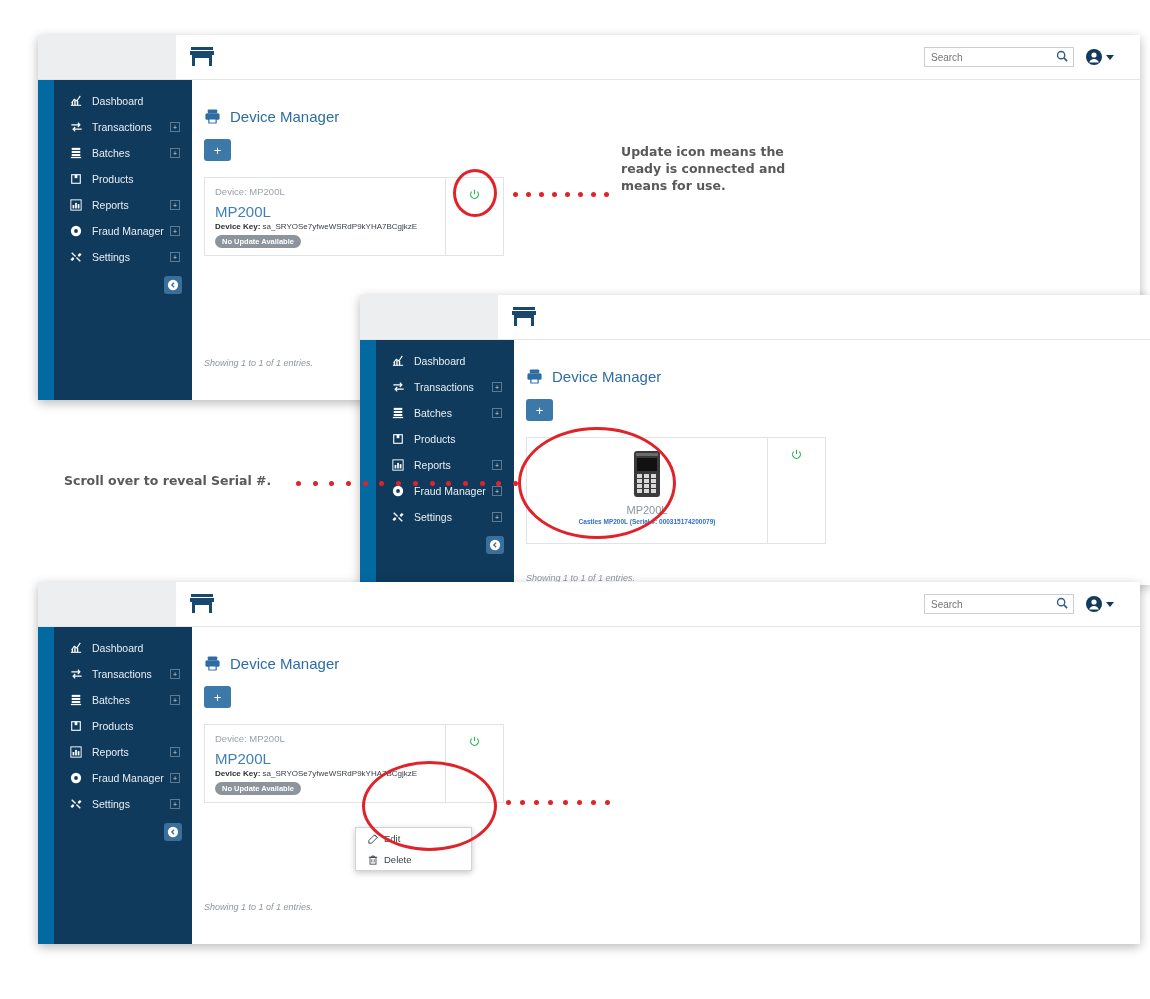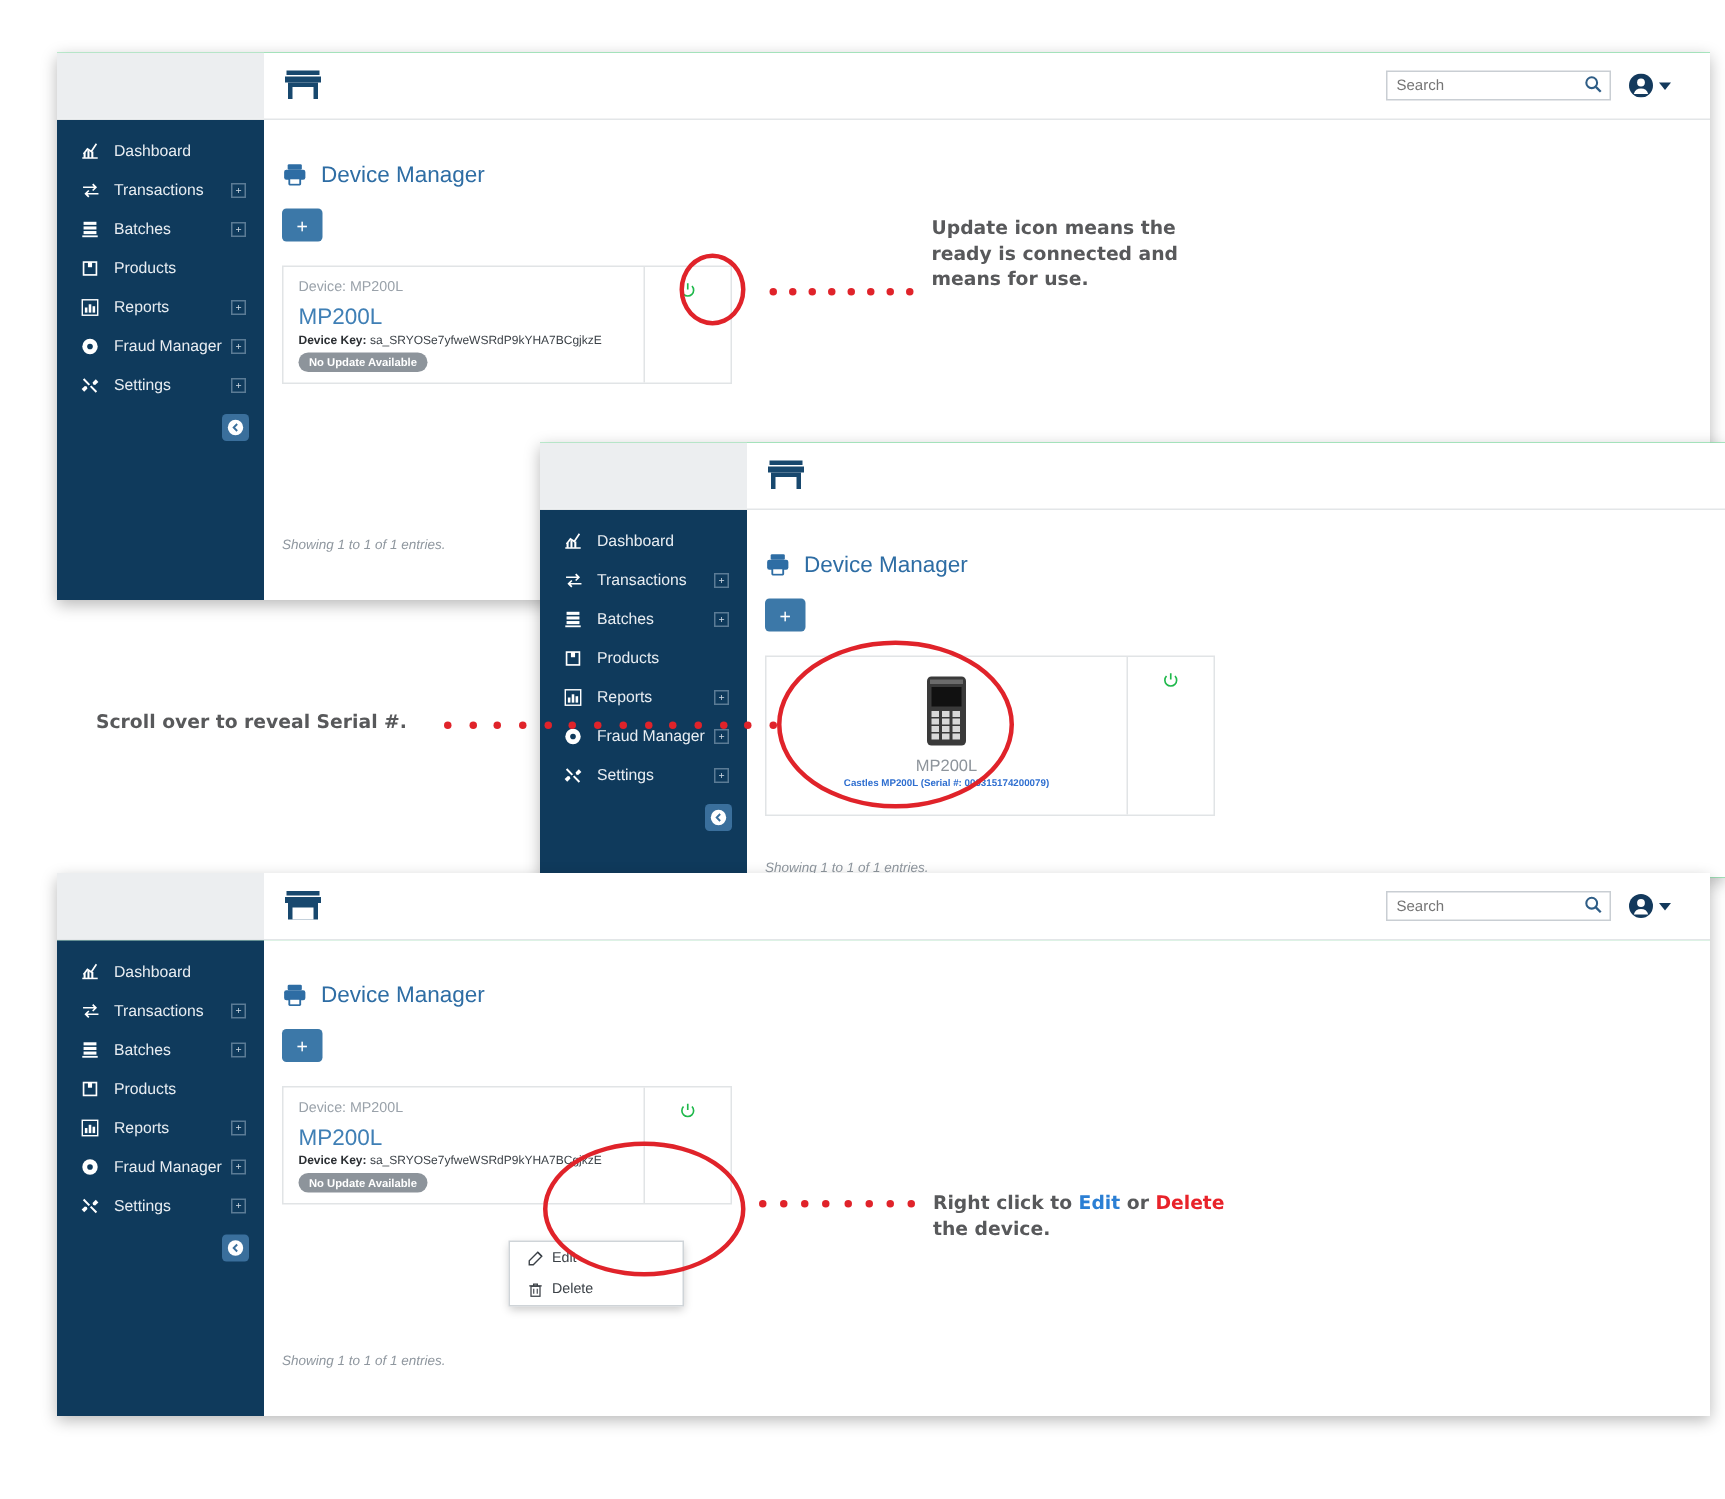--- a/index.html
+++ b/index.html
@@ -7,26 +7,26 @@
     width:1150px;height:999px;position:relative;
     background:#ffffff;
     font-family:"Liberation Sans", sans-serif;
     overflow:hidden;
   }
   .stage{position:absolute;inset:0;}
 
   
   .window{
     position:absolute;
-    background:#22c55e;
+    background:#0369a1;
     box-shadow:0 3px 10px rgba(0,0,0,.28);
     overflow:hidden;
   }
   .win-inner{position:absolute;inset:0;display:flex;flex-direction:column;}
-  .win-body{flex:1;display:flex;min-height:0;}
+  .win-body{flex:1;display:flex;min-height:0;padding-left:16px;}
 
   
   .sidebar{
     background:#0f3a5c;
     color:#ffffff;
     flex:0 0 auto;
     display:flex;flex-direction:column;
     position:relative;
   }
   .sb-logo-pad{background:#eceef0;}
@@ -704,18 +704,14 @@
   <div class="dots" style="left:506px;top:800px;width:104px;justify-content:space-between;">
     <i class="dot"></i>
       <i class="dot"></i>
       <i class="dot"></i>
       <i class="dot"></i>
     <i class="dot"></i>
       <i class="dot"></i>
       <i class="dot"></i>
       <i class="dot"></i>
   </div>
-  <div class="anno-text" style="left:622px;top:794px;width:260px;font-size:12.5px;">
-    <span>Right click to </span><span class="blue">Edit</span><span> or </span><span class="red">Delete</span><br>
-    <span>the device.</span>
-  </div>
 
 </div>
 
 </body></html>

